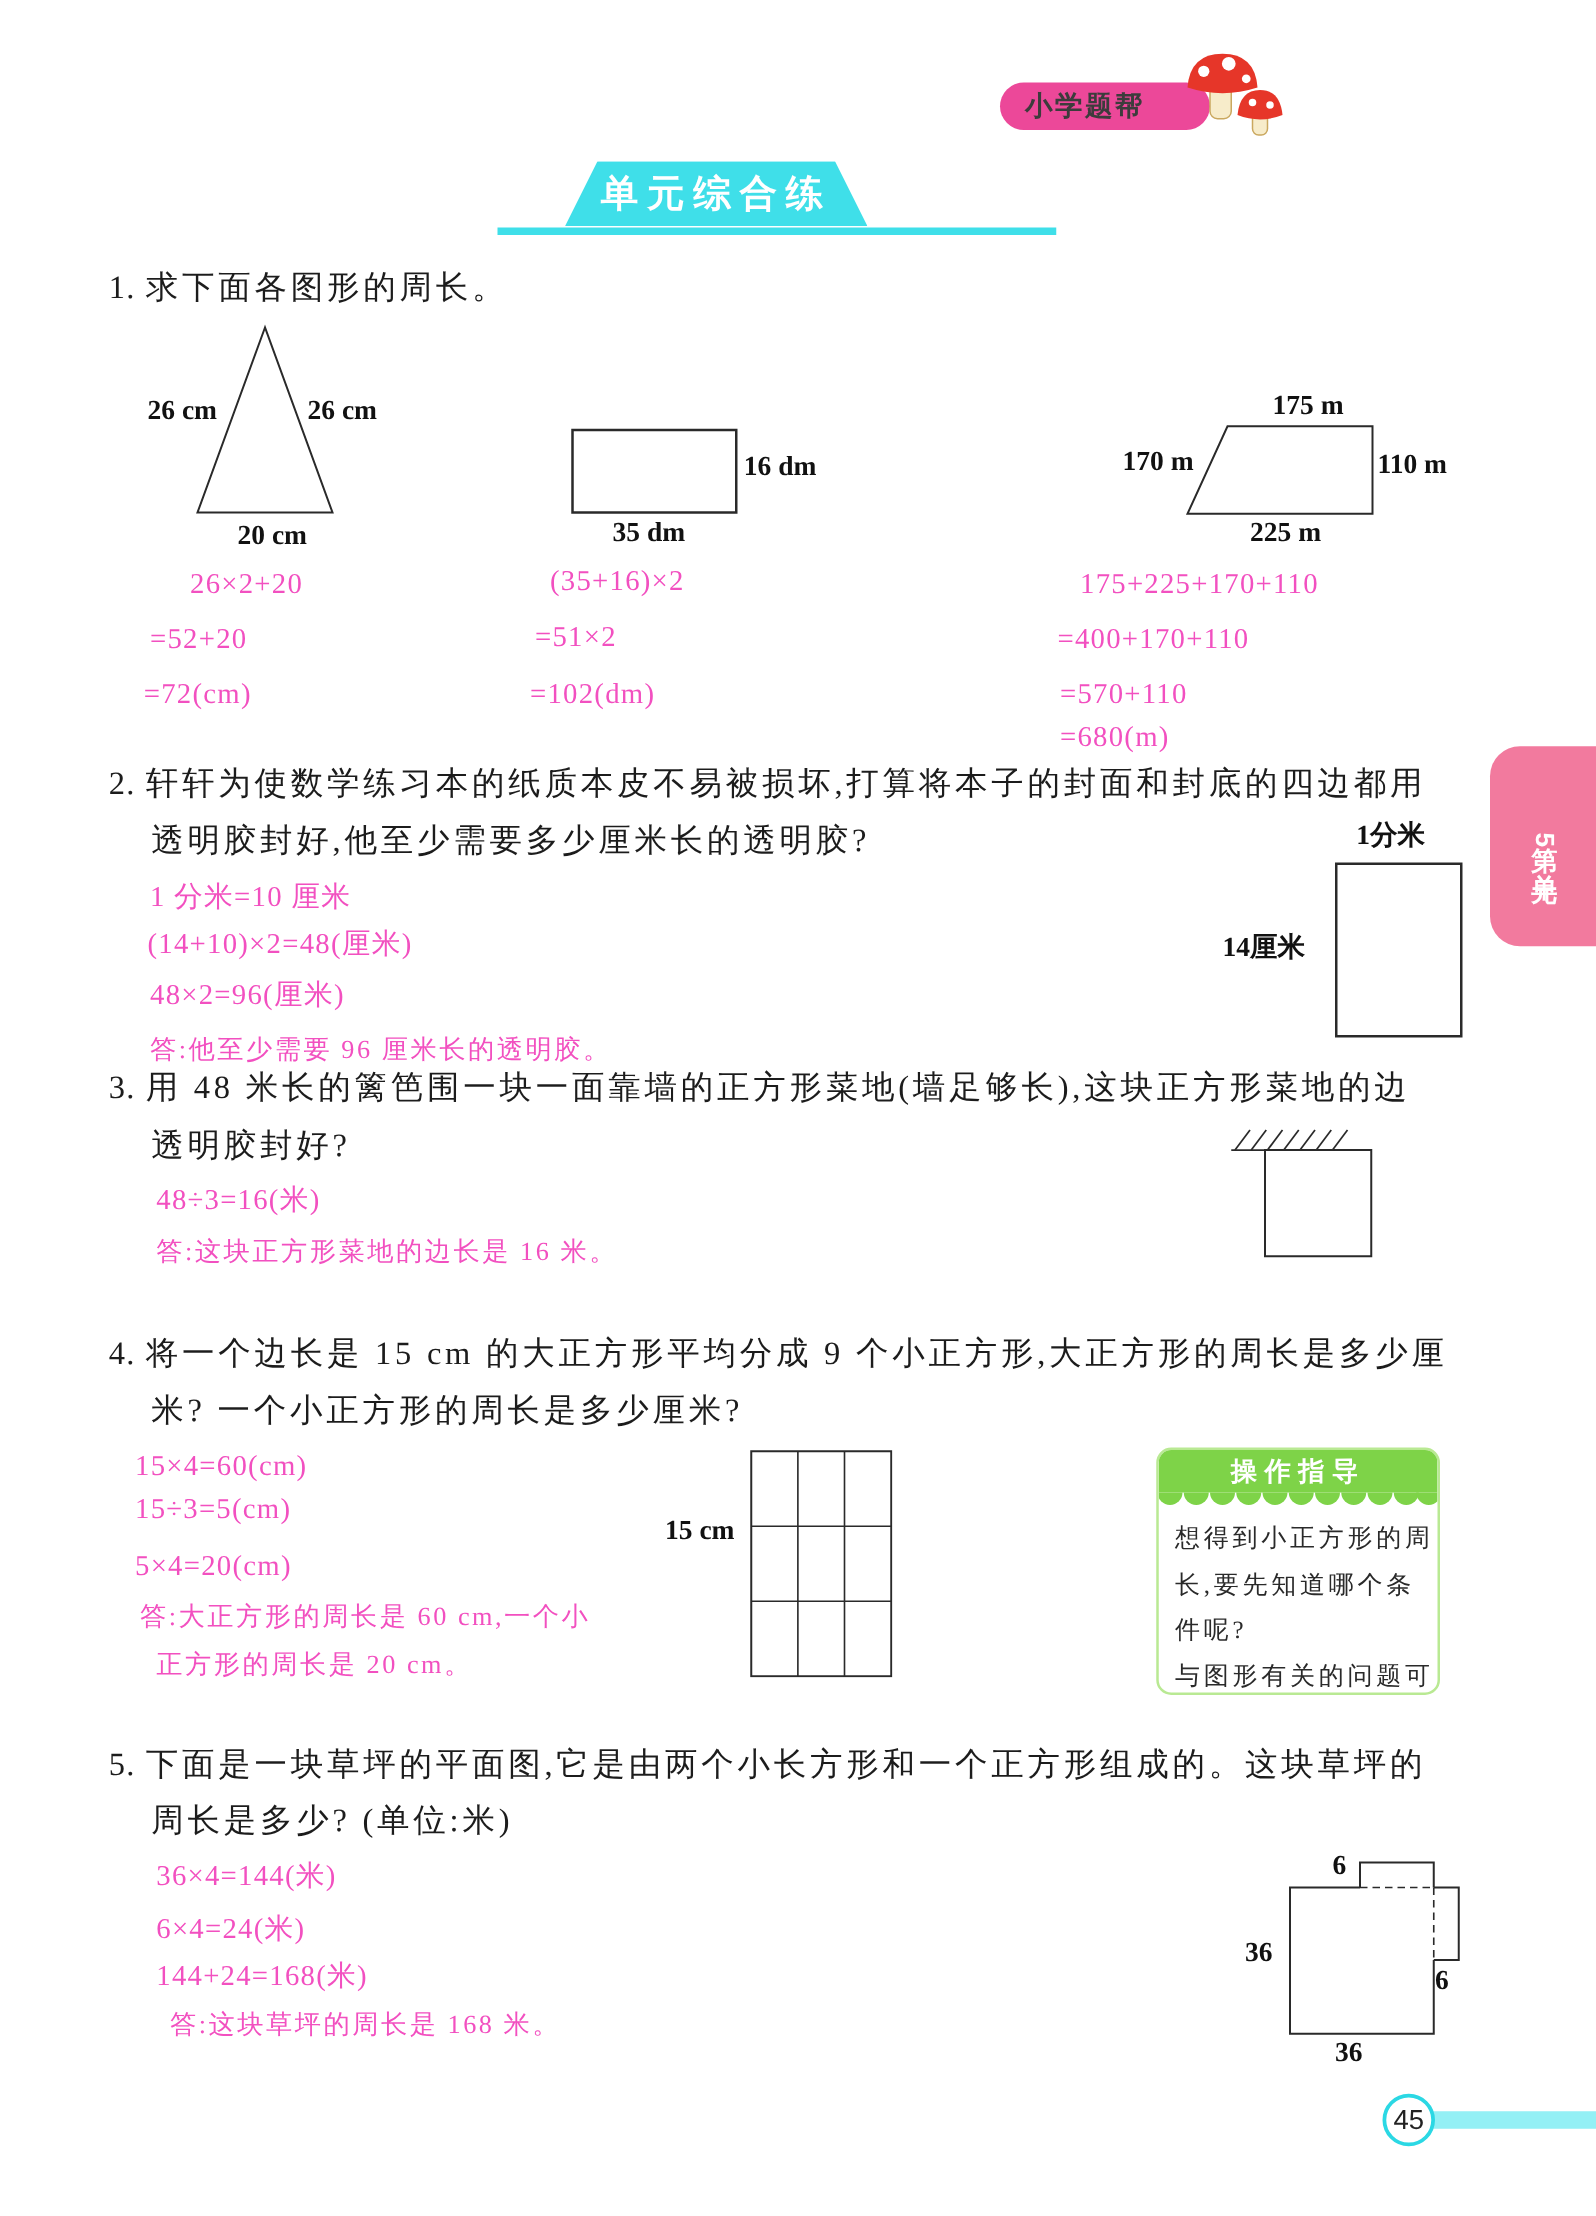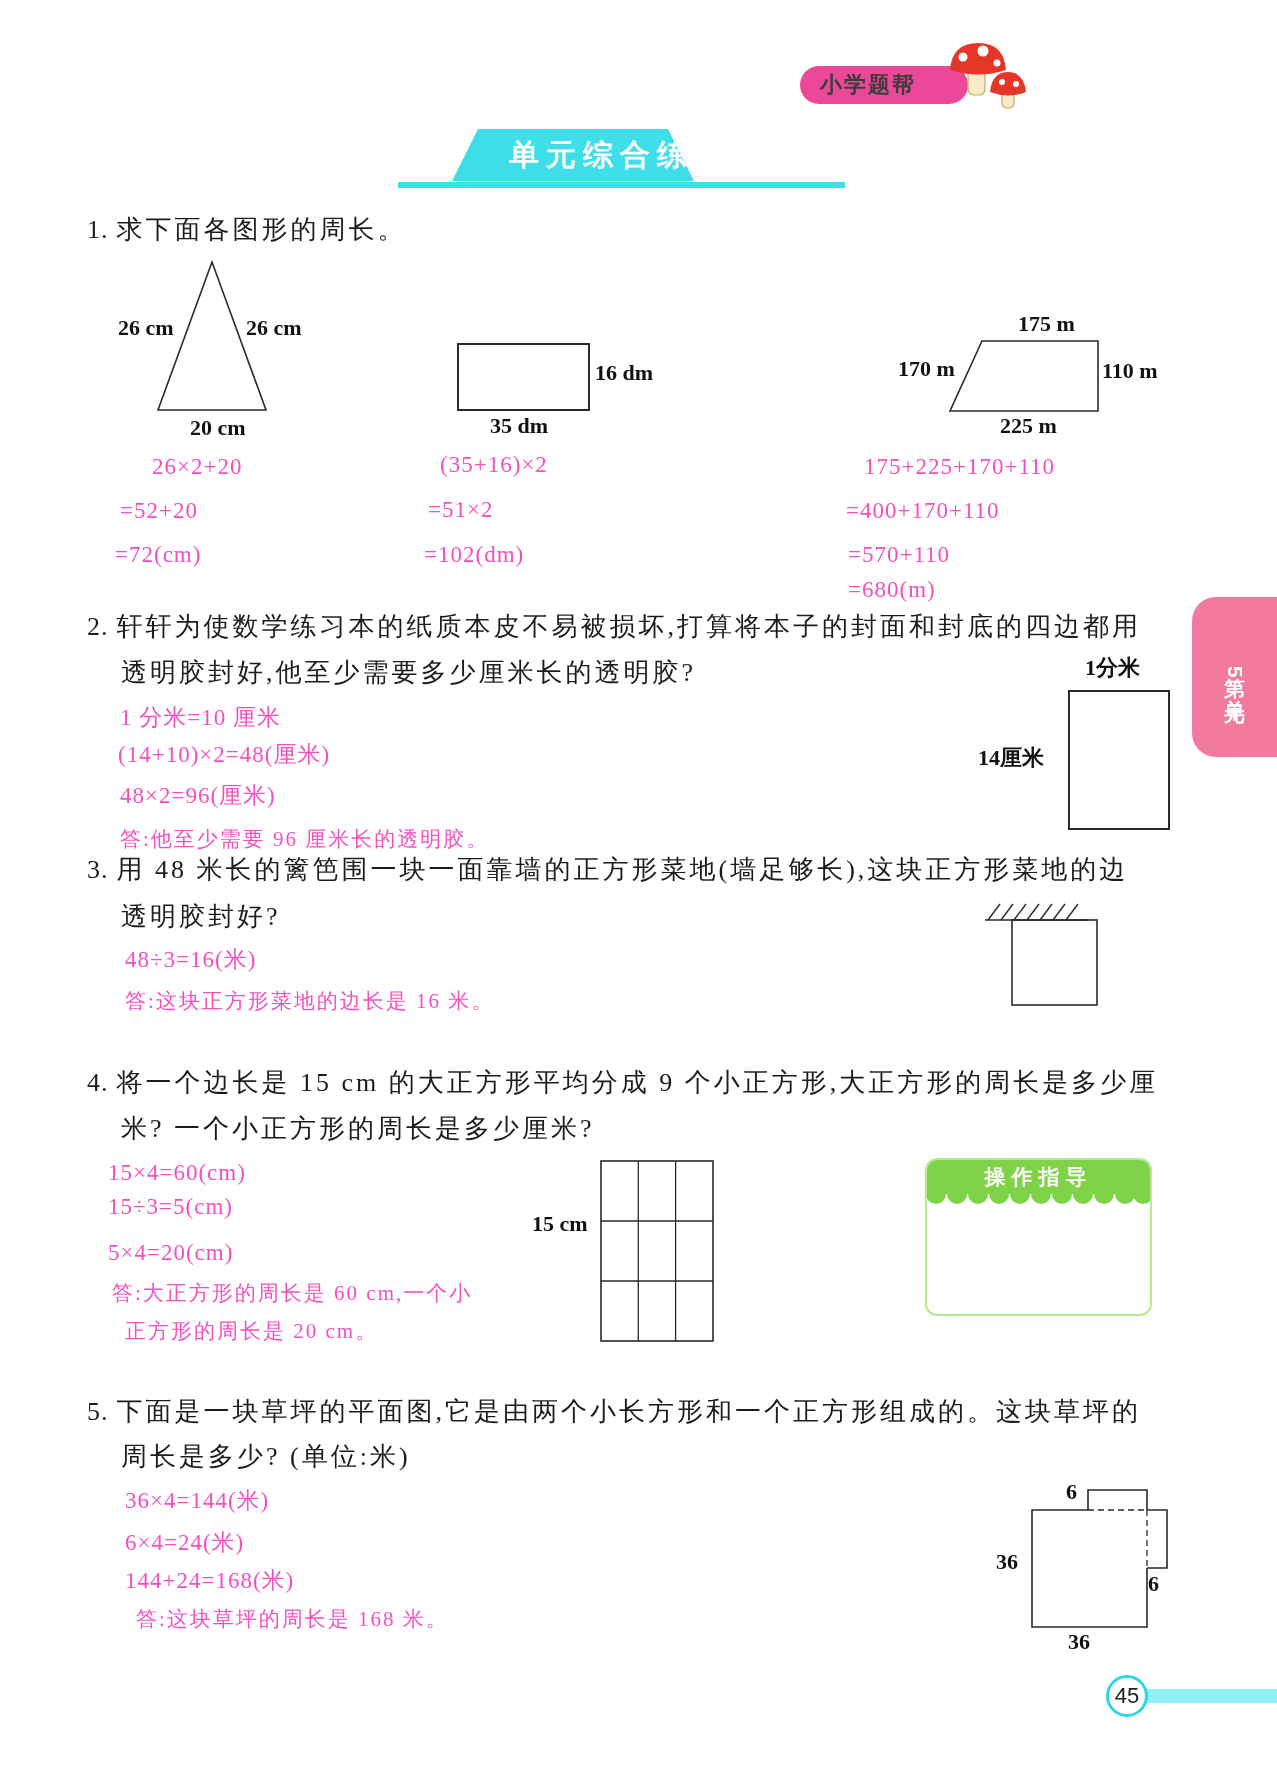--- a/index.html
+++ b/index.html
@@ -6,38 +6,38 @@
   .page{position:relative;width:1277px;height:1773px;background:#ffffff;overflow:hidden;
         font-family:"Liberation Serif","DejaVu Serif",serif;}
   
   .brand-badge{position:absolute;left:800px;top:66px;width:168px;height:38px;background:#ec4899;
         border-radius:19px;display:flex;align-items:center;}
   .brand-label{font-size:22px;font-weight:bold;color:#3c3c3c;letter-spacing:2px;padding-left:20px;}
   .mushrooms{position:absolute;left:938px;top:32px;width:92px;height:80px;z-index:3;}
   .banner{position:absolute;left:452px;top:129px;width:242px;height:52px;background:#3fdfe9;
         -webkit-clip-path:polygon(26px 0,216px 0,242px 52px,0 52px);
         clip-path:polygon(26px 0,216px 0,242px 52px,0 52px);
-        display:flex;align-items:center;justify-content:flex-end;}
+        display:flex;align-items:center;justify-content:center;}
   .banner-title{font-size:30px;font-weight:bold;color:#ffffff;letter-spacing:7px;
         font-family:"Liberation Sans","DejaVu Sans",sans-serif;}
   .banner-line{position:absolute;left:398px;top:182px;width:447px;height:6px;background:#3fdfe9;}
   .side-tab{position:absolute;left:1192px;top:597px;width:85px;height:160px;background:#f27a9e;
         border-radius:24px 0 0 24px;display:flex;align-items:center;justify-content:center;}
   .side-tab-label{writing-mode:vertical-rl;font-size:21px;font-weight:bold;color:#ffffff;
         letter-spacing:5px;font-family:"Liberation Sans","DejaVu Sans",sans-serif;}
   
   .t{position:absolute;font-size:26px;color:#1c1c1c;letter-spacing:3px;white-space:nowrap;line-height:34px;}
   .t .num{letter-spacing:1px;padding-right:8px;}
   .sol{position:absolute;font-size:23px;color:#f250c0;letter-spacing:1px;white-space:nowrap;line-height:30px;}
   .ans{font-size:21px;letter-spacing:2px;}
   .lbl{position:absolute;font-size:22px;font-weight:bold;color:#111;white-space:nowrap;line-height:24px;}
   .fig{position:absolute;}
   .box{position:absolute;border:2px solid #2a2a2a;background:#fff;}
   
-  .tip{position:absolute;left:925px;top:1158px;width:227px;height:158px;border:2px solid #b9e993;
+  .tip{position:absolute;left:925px;top:1158px;width:227px;height:198px;border:2px solid #b9e993;
         border-radius:12px;background:#fff;box-sizing:border-box;overflow:hidden;}
   .tip-header{position:relative;height:34px;background:#7ed348;display:flex;align-items:center;justify-content:center;}
   .tip-title{font-size:21px;font-weight:bold;color:#ffffff;letter-spacing:6px;
         font-family:"Liberation Sans","DejaVu Sans",sans-serif;}
   .tip-body{padding:8px 12px 0 13px;}
   .tip-line{font-size:20px;color:#2a2a2a;letter-spacing:3px;line-height:36.5px;white-space:nowrap;}
   
   .page-bar{position:absolute;left:1128px;top:1689px;width:149px;height:14px;background:#93f0f5;}
   .page-circle{position:absolute;left:1106px;top:1675px;width:42px;height:42px;border-radius:50%;
         border:3px solid #2bd8e4;background:#fff;box-sizing:border-box;display:flex;align-items:center;
@@ -177,20 +177,27 @@
           <circle cx="72" cy="0" r="10"></circle>
             <circle cx="93" cy="0" r="10"></circle>
             <circle cx="114" cy="0" r="10"></circle>
           <circle cx="135" cy="0" r="10"></circle>
             <circle cx="156" cy="0" r="10"></circle>
             <circle cx="177" cy="0" r="10"></circle>
           <circle cx="198" cy="0" r="10"></circle>
             <circle cx="216" cy="0" r="10"></circle>
         </g>
       </svg>
+      <div class="tip-body">
+        <div class="tip-line">想得到小正方形的周</div>
+        <div class="tip-line">长,要先知道哪个条</div>
+        <div class="tip-line">件呢?</div>
+        <div class="tip-line">与图形有关的问题可</div>
+        <div class="tip-line">以画图研究哦!</div>
+      </div>
     </div>
 
     <div class="sol" style="left:108px;top:1158px;">15×4=60(cm)</div>
     <div class="sol" style="left:108px;top:1192px;">15÷3=5(cm)</div>
     <div class="sol" style="left:108px;top:1238px;">5×4=20(cm)</div>
     <div class="sol ans" style="left:112px;top:1278px;">答:大正方形的周长是 60 cm,一个小</div>
     <div class="sol ans" style="left:125px;top:1316px;">正方形的周长是 20 cm。</div>
   </div>
 
   <div>

